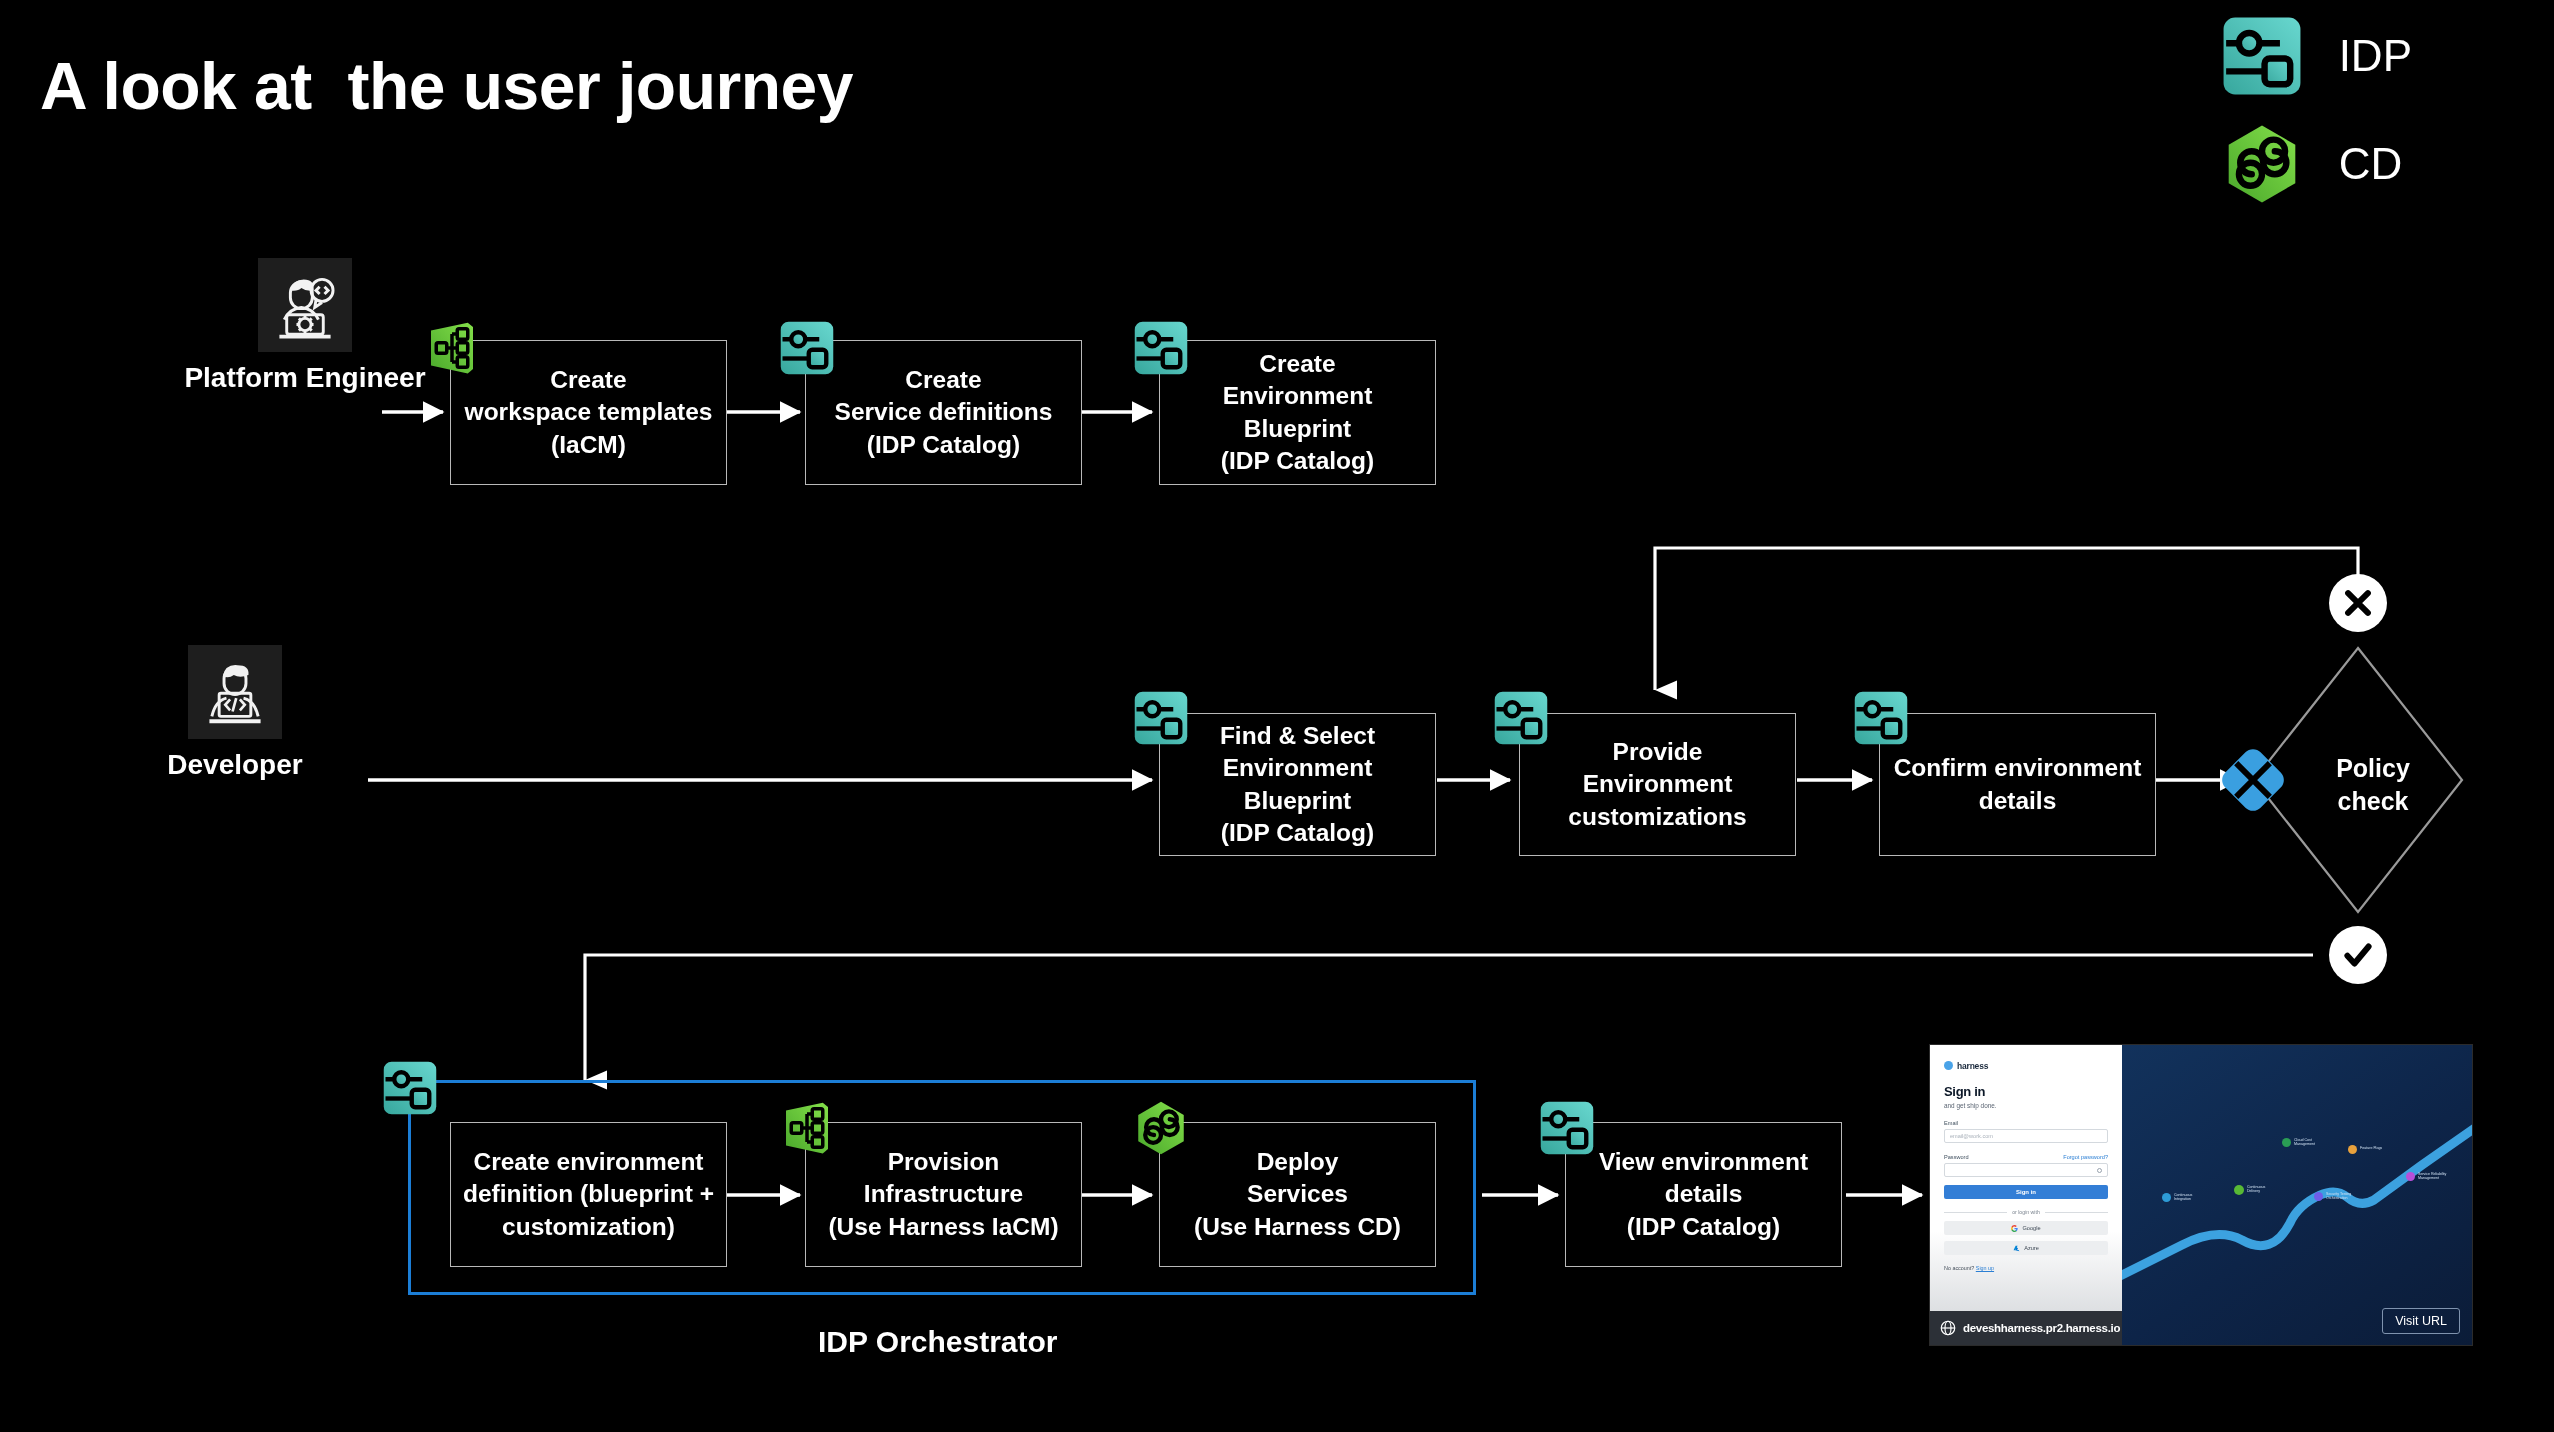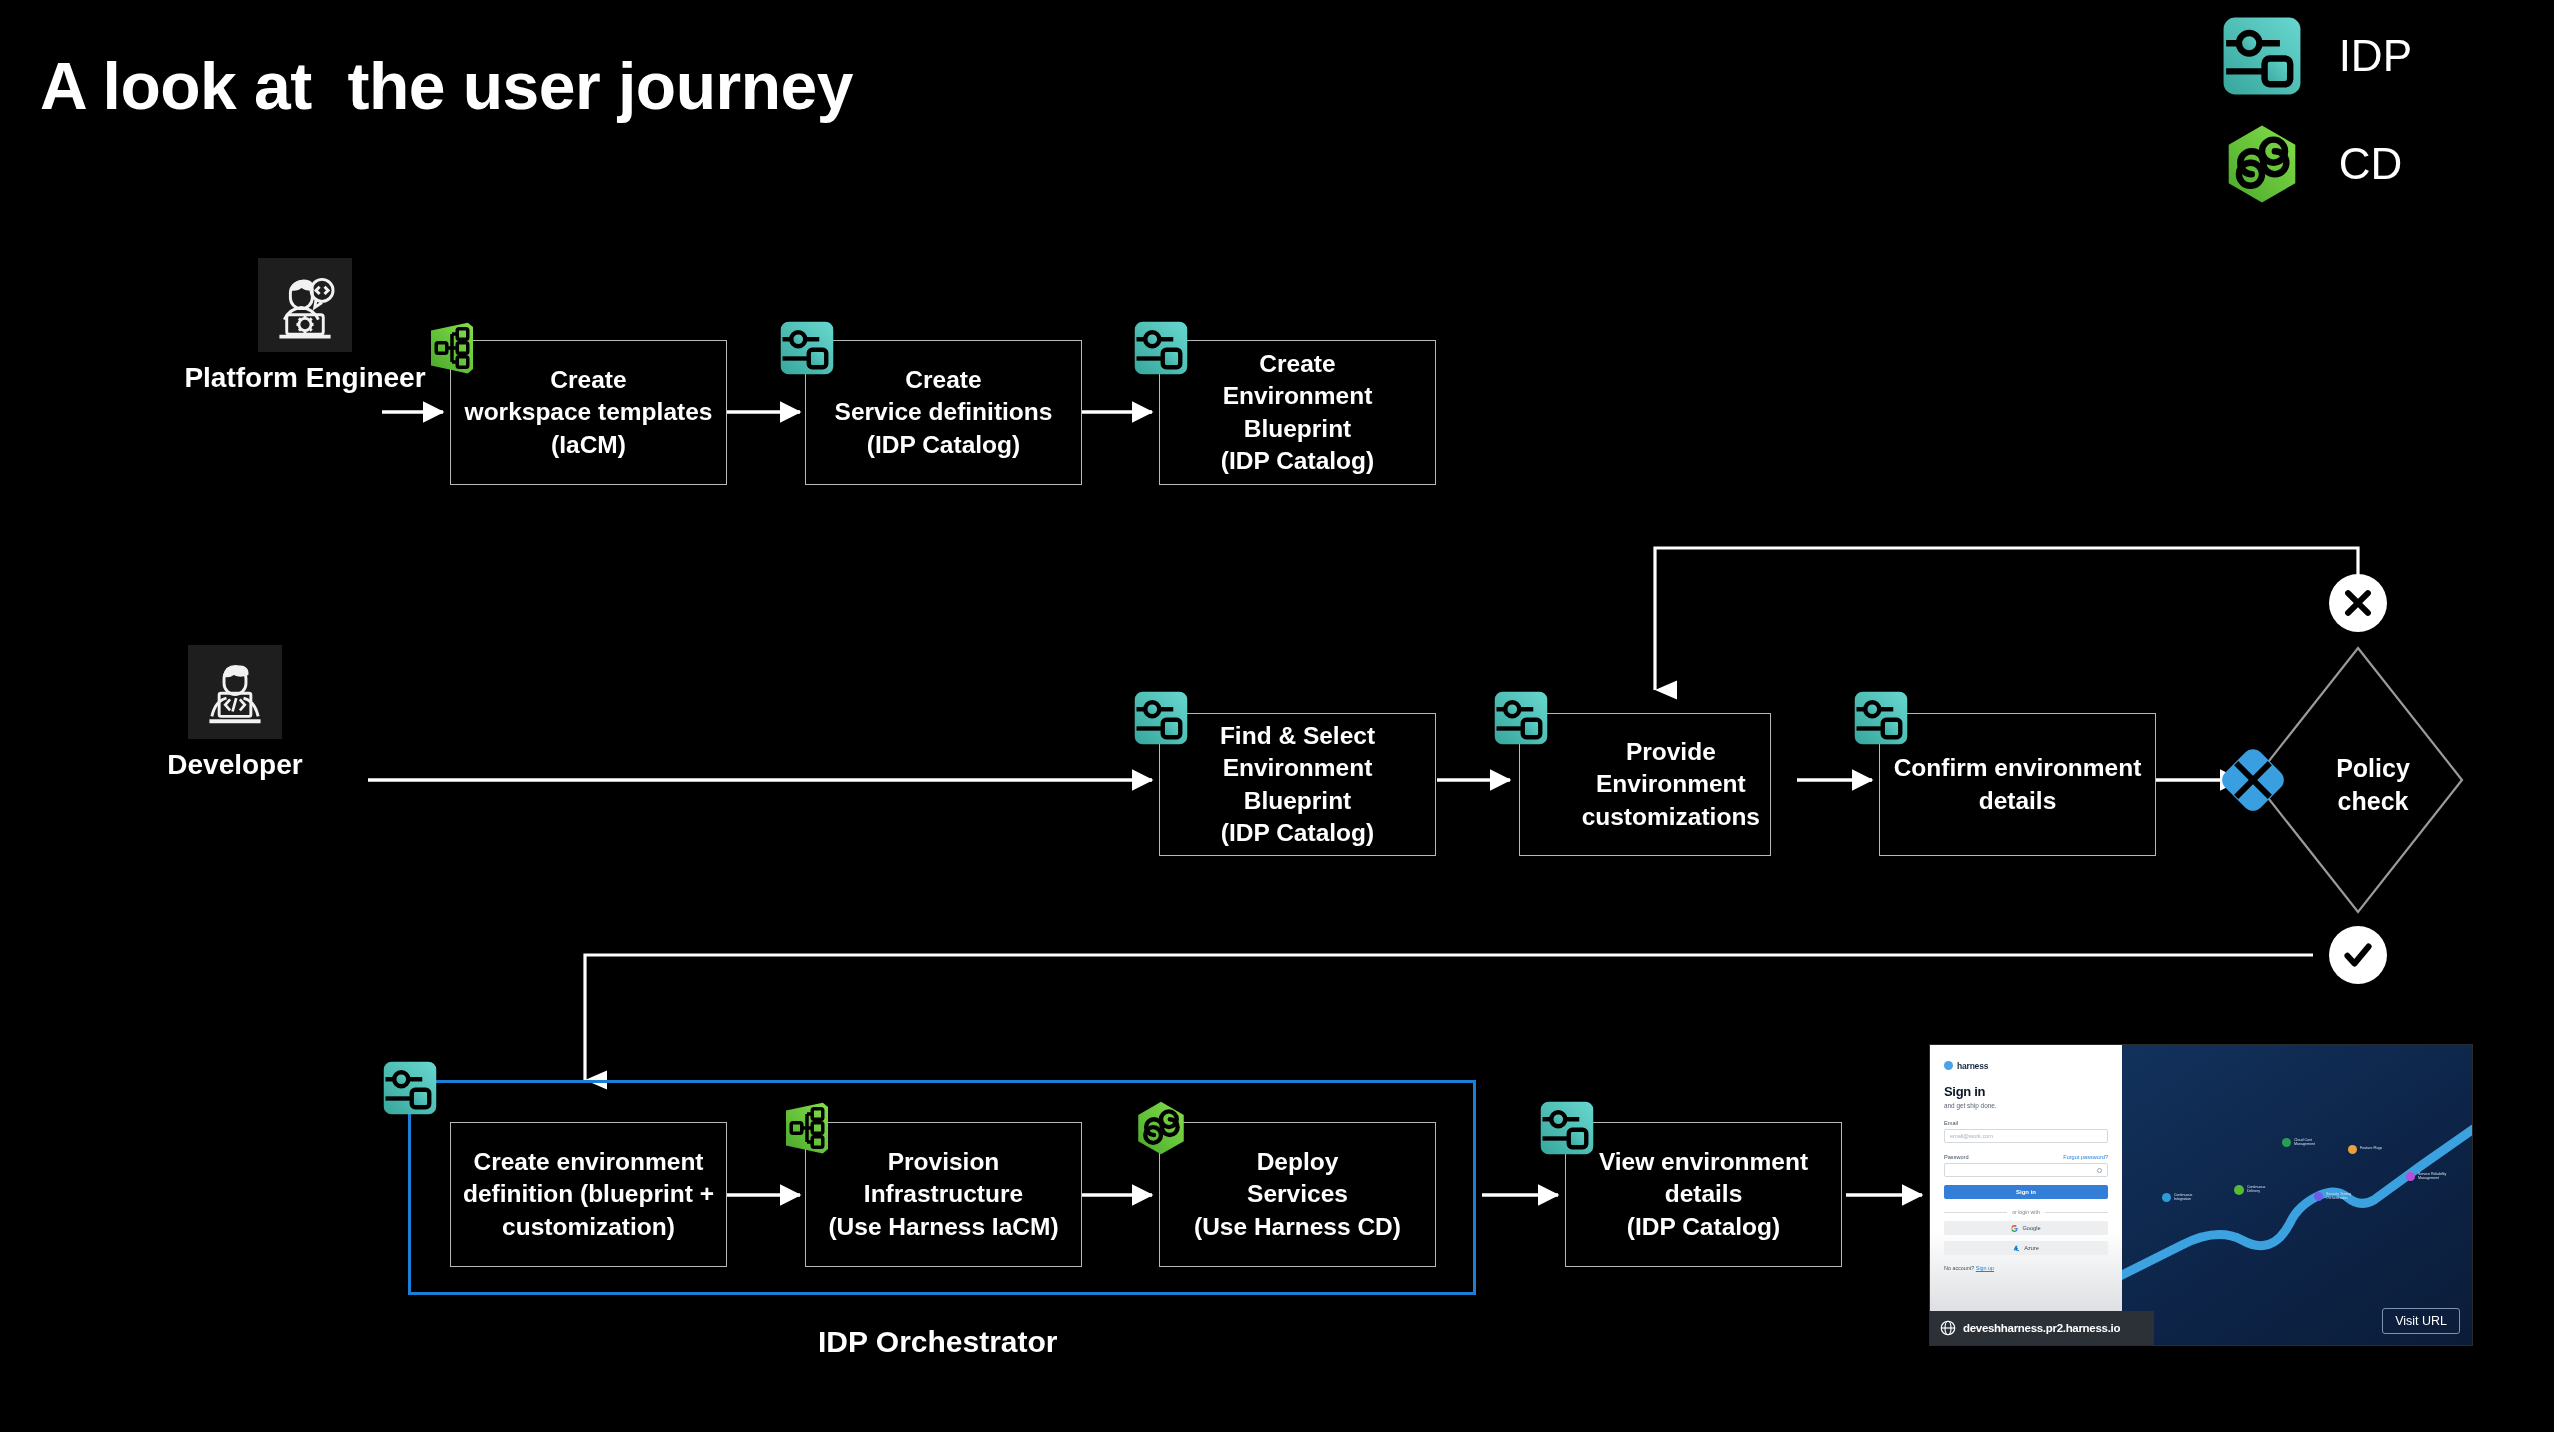--- a/index.html
+++ b/index.html
@@ -166,21 +166,21 @@
   .sh-oauth {
     height: 14px; border-radius:2px; background:#eceef0;
     margin-top: 6px; display:flex; align-items:center; justify-content:center; gap:4px;
     font-size: 5.6px; color:#3c4753;
   }
   .sh-foot { font-size:5.4px; color:#46505b; margin-top: 10px; }
   .sh-foot a { color:#2b7fd4; }
   .shot-right { flex: 1; position: relative; background: linear-gradient(145deg,#12325c 0%,#0d2448 55%,#0b1c38 100%); }
   .shot-url {
     position: absolute; left: 0; bottom: 0;
-    width: 224px; height: 34px;
+    width: 192px; height: 34px;
     background: #2c3037;
     display: flex; align-items: center; gap: 6px;
     padding-left: 9px;
     z-index: 4;
   }
   .shot-url-text { color: #fff; font-size: 11.5px; font-weight: 600; letter-spacing:-0.3px; white-space:nowrap; }
   .shot-visit {
     position: absolute; right: 12px; bottom: 11px;
     border: 1px solid #7f93ae;
     border-radius: 3px;
@@ -380,21 +380,21 @@
           </linearGradient>
         </defs>
       <rect x="2" y="2" width="60" height="60" rx="9" fill="url(#gD3)"></rect>
       <path d="M4 22 H46" stroke="#000" stroke-width="5"></path>
       <circle cx="22" cy="22" r="8" fill="url(#gD3)" stroke="#000" stroke-width="5"></circle>
       <path d="M4 44 H34" stroke="#000" stroke-width="5"></path>
       <rect x="34" y="34" width="20" height="20" rx="4" fill="url(#gD3)" stroke="#000" stroke-width="5"></rect>
     </svg>
   </div>
 
-  <div class="box" style="left:1519px; top:713px; width:252px; height:143px;justify-content:flex-end;">
+  <div class="box" style="left:1519px; top:713px; width:277px; height:143px;">
     <div class="box-text">Provide
 Environment
 customizations</div>
   </div>
   <div class="icon-wrap" style="left:1493px; top:690px;">
     <svg class="pi" width="56" height="56" viewBox="0 0 64 64">
       <defs>
           <linearGradient id="gD4" x1="0" y1="1" x2="1" y2="0">
         <stop offset="0" stop-color="#37a79d"></stop>
             <stop offset="1" stop-color="#68d7cf"></stop>

